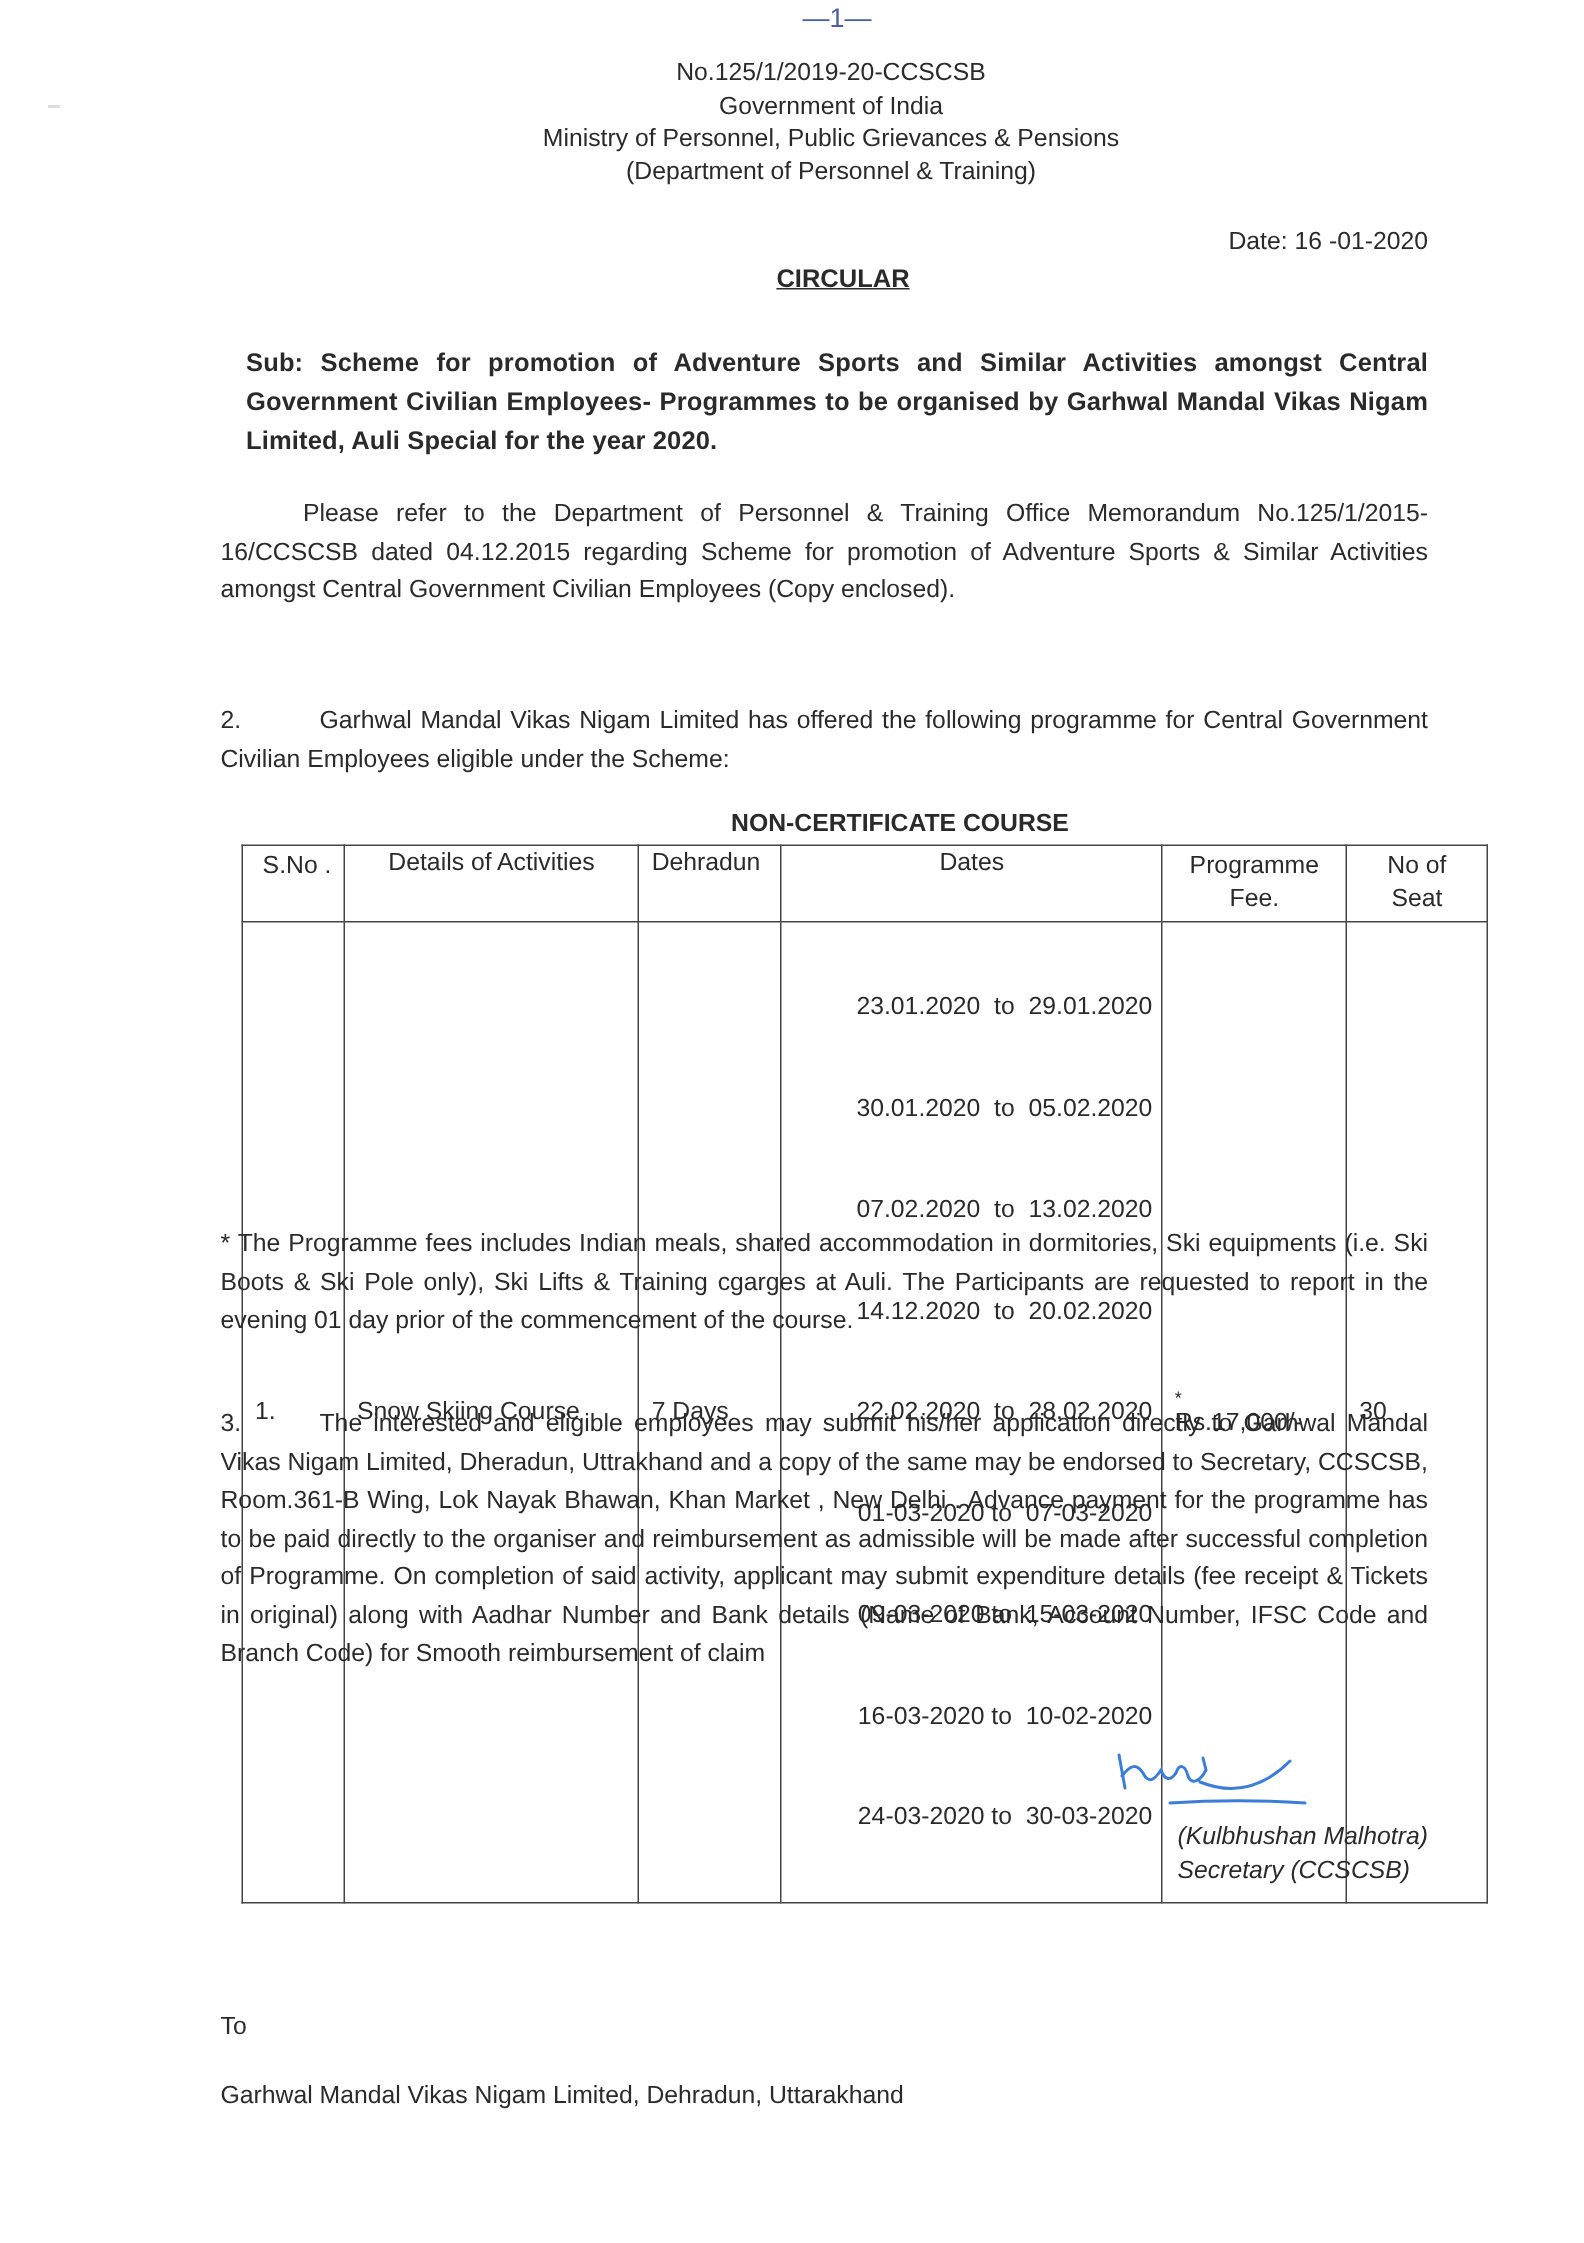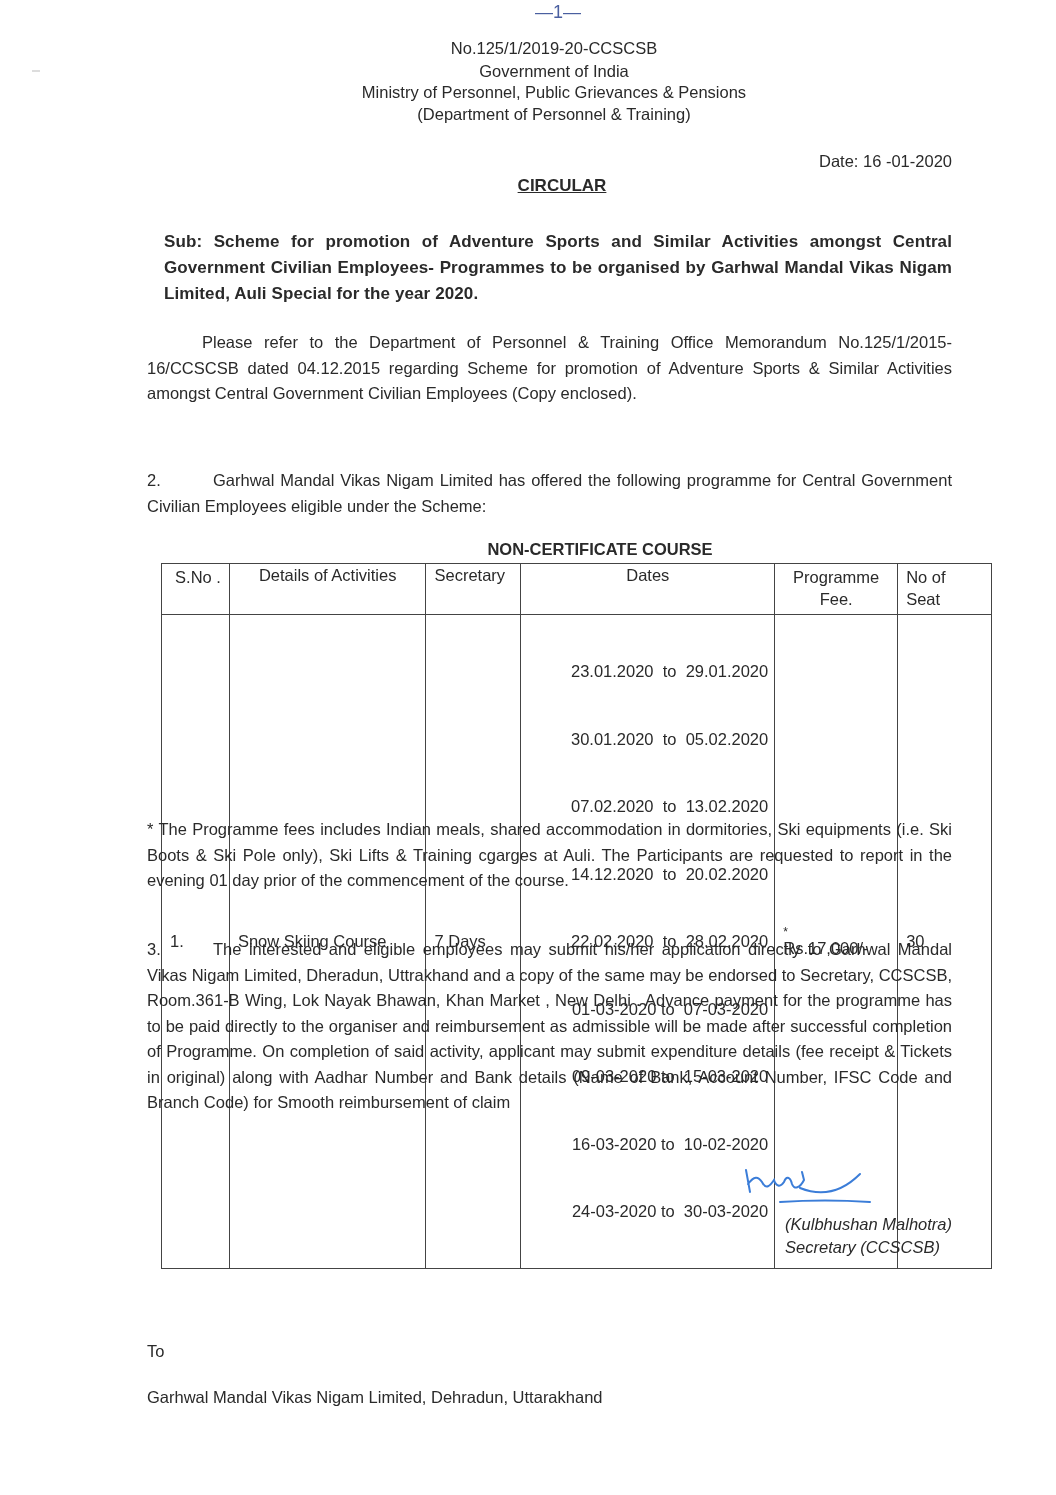--- a/index.html
+++ b/index.html
@@ -59,24 +59,24 @@
       <col style="width:197px">
       <col style="width:95px">
       <col style="width:254px">
       <col style="width:123px">
       <col style="width:94px">
   </colgroup>
   <tbody>
       <tr>
     <th style="text-align:right; line-height:22px;">S.No .</th>
     <th class="th-center">Details of Activities</th>
-    <th style="text-align:left;">Secretary</th>
+    <th style="text-align:left;">Dehradun</th>
     <th class="th-center">Dates</th>
     <th style="text-align:center; line-height:22px;">Programme Fee.</th>
-    <th style="text-align:left; line-height:22px;">No of Seat</th>
+    <th style="text-align:center; line-height:22px;">No of Seat</th>
   </tr>
   <tr>
     <td class="mid">1.</td>
     <td class="mid">Snow Skiing Course</td>
     <td class="mid">7 Days</td>
     <td class="dates-cell">
       <div>23.01.2020  to  29.01.2020</div>
       <div>30.01.2020  to  05.02.2020</div>
       <div>07.02.2020  to  13.02.2020</div>
       <div>14.12.2020  to  20.02.2020</div>

